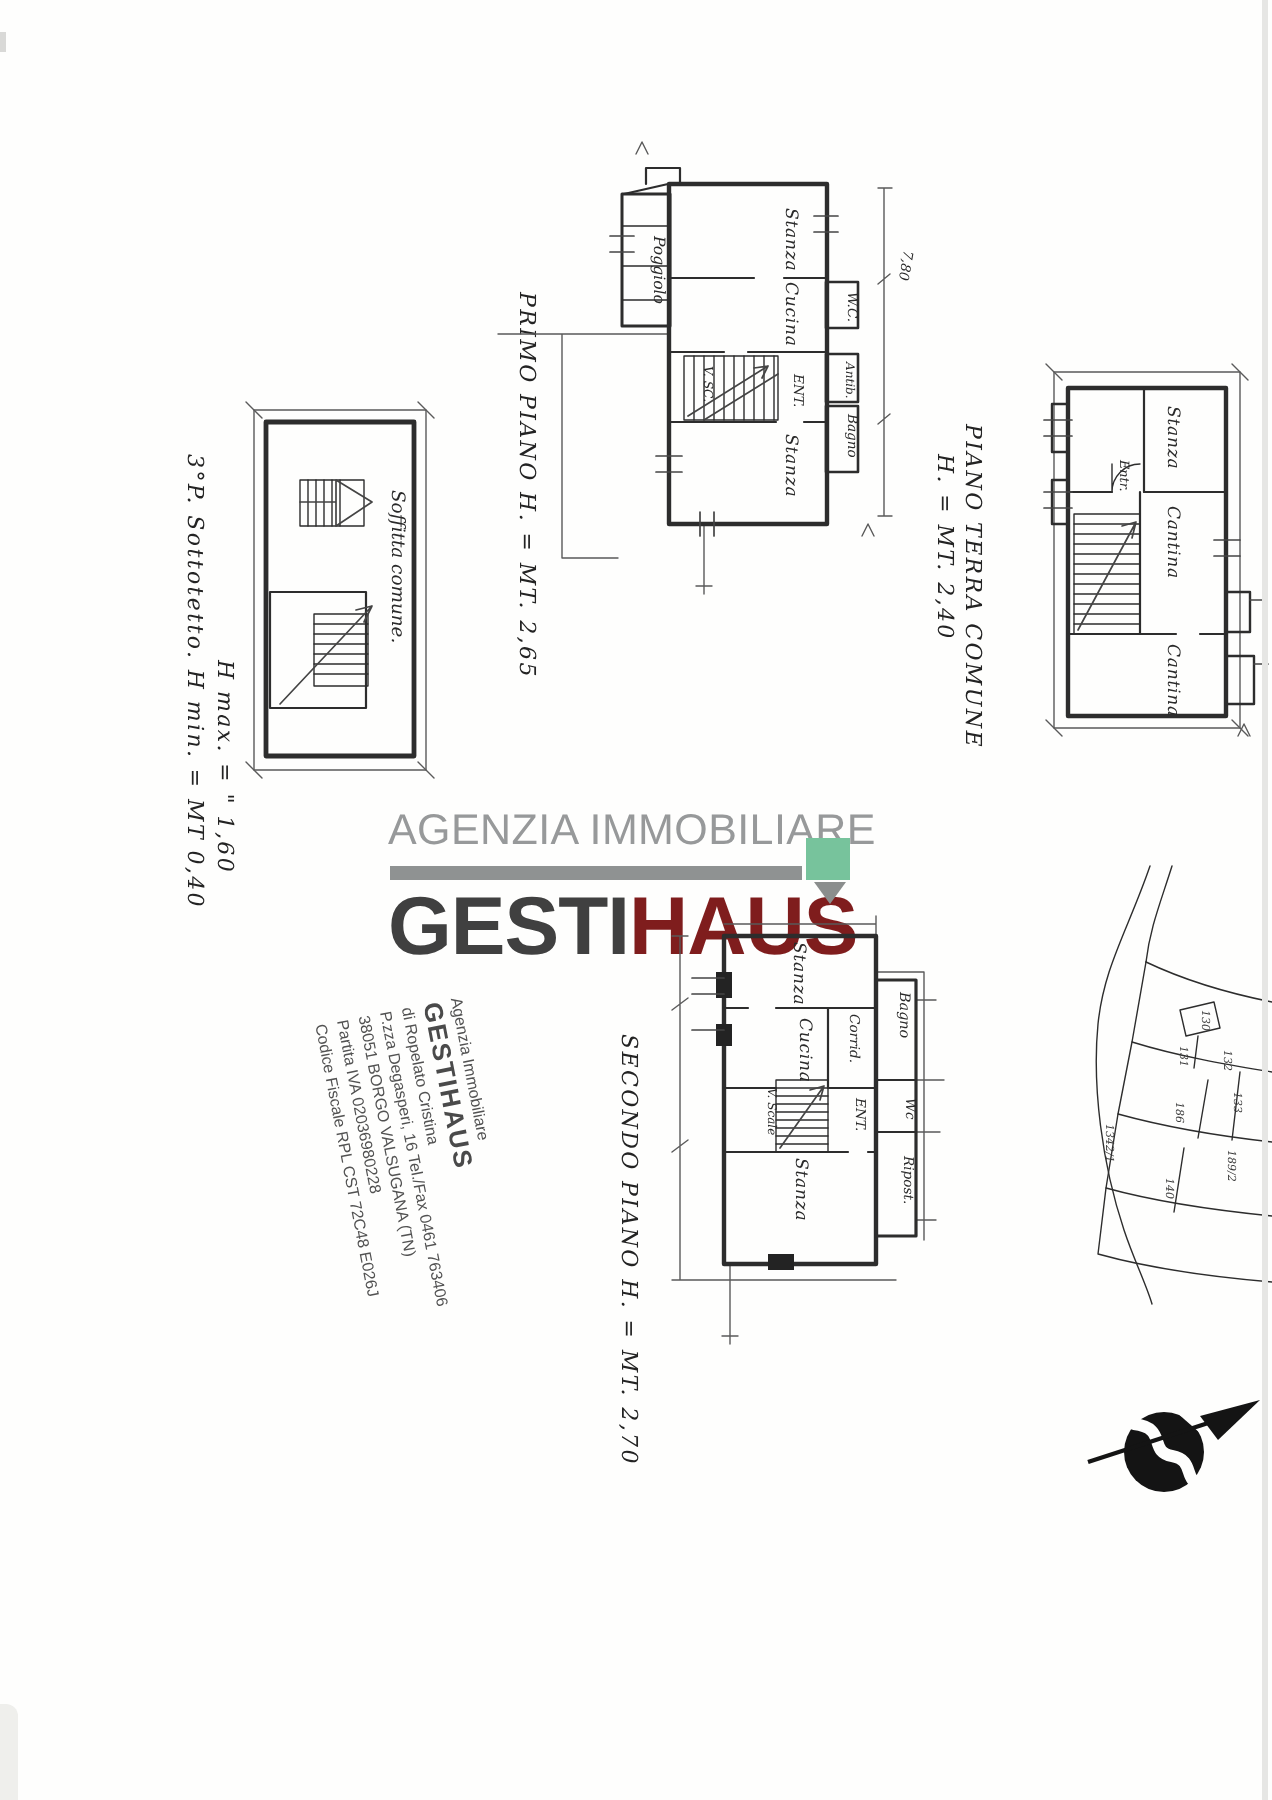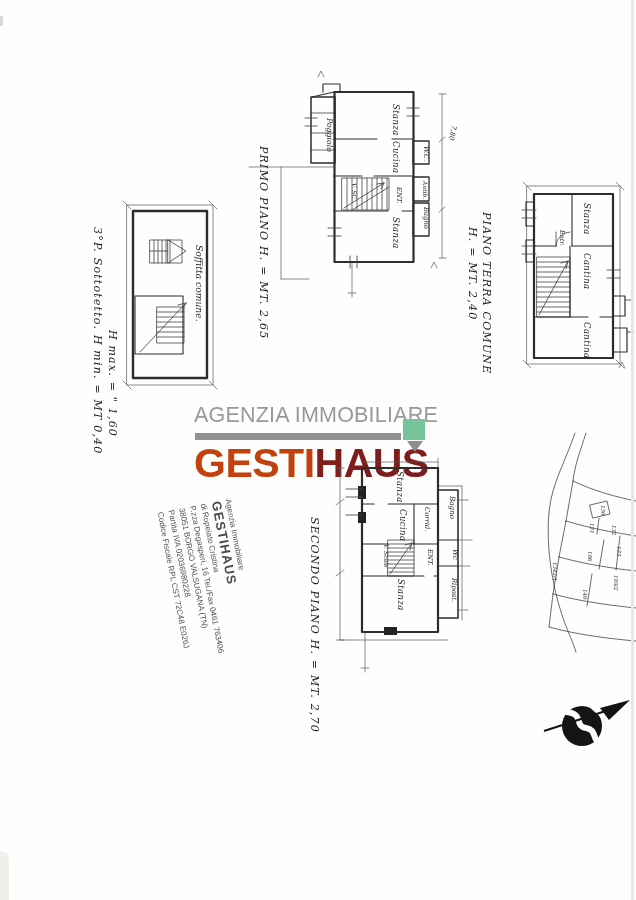--- a/index.html
+++ b/index.html
@@ -12,21 +12,21 @@
   
   .logo{position:absolute;left:194px;top:403px;width:245px;}
   .logo-top{font-size:21.5px;color:#97999a;letter-spacing:.2px;white-space:nowrap;}
   .logo-barrow{position:relative;height:24px;margin-top:2px;}
   .logo-bar{position:absolute;left:1px;top:3px;width:206px;height:7px;background:#8f9292;}
   .logo-square{position:absolute;left:209px;top:-11px;width:22px;height:21px;background:#77c39c;}
   .logo-pointer{position:absolute;left:213px;top:11px;width:0;height:0;
     border-left:8px solid transparent;border-right:8px solid transparent;
     border-top:11px solid #8b8e8d;}
   .logo-brand{margin-top:-14px;font-size:41px;font-weight:bold;letter-spacing:-.5px;white-space:nowrap;}
-  .logo-brand .g1{color:#c2410c;}
+  .logo-brand .g1{color:#404040;}
   .logo-brand .g2{color:#7f1d1d;}
   
   .stamp{
     position:absolute;left:126px;top:548px;width:168px;
     transform:rotate(79deg);transform-origin:50% 50%;
     color:#525252;font-size:8px;line-height:11px;white-space:nowrap;
   }
   .stamp .s-big{font-size:13px;font-weight:bold;letter-spacing:1px;line-height:14px;color:#4a4a4a;}
   
   svg{position:absolute;overflow:visible;}

